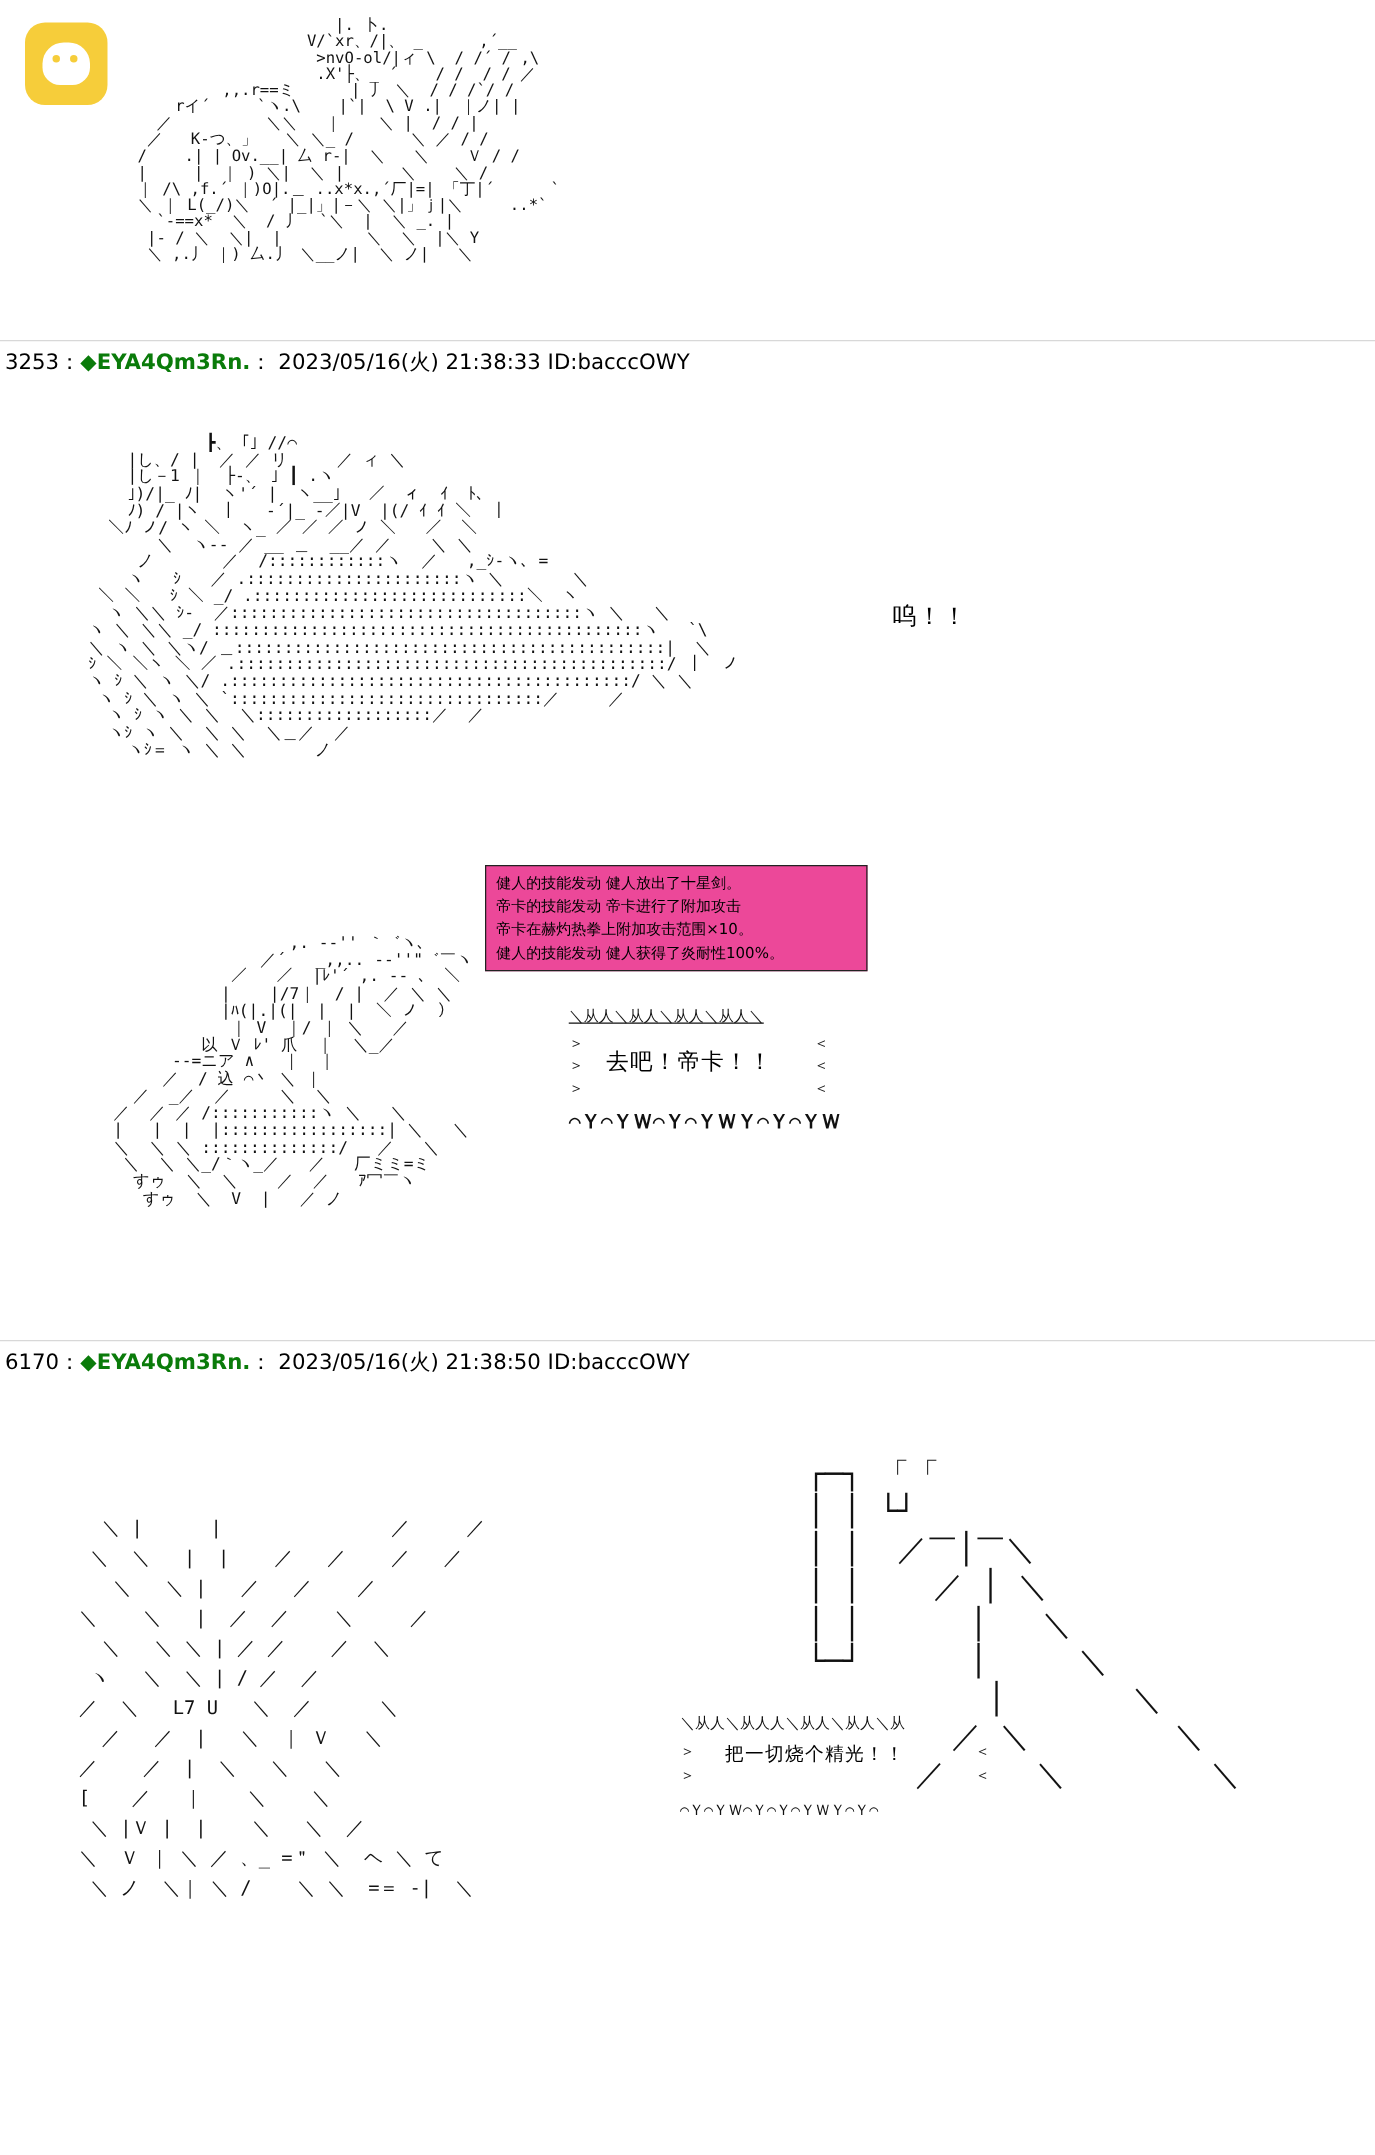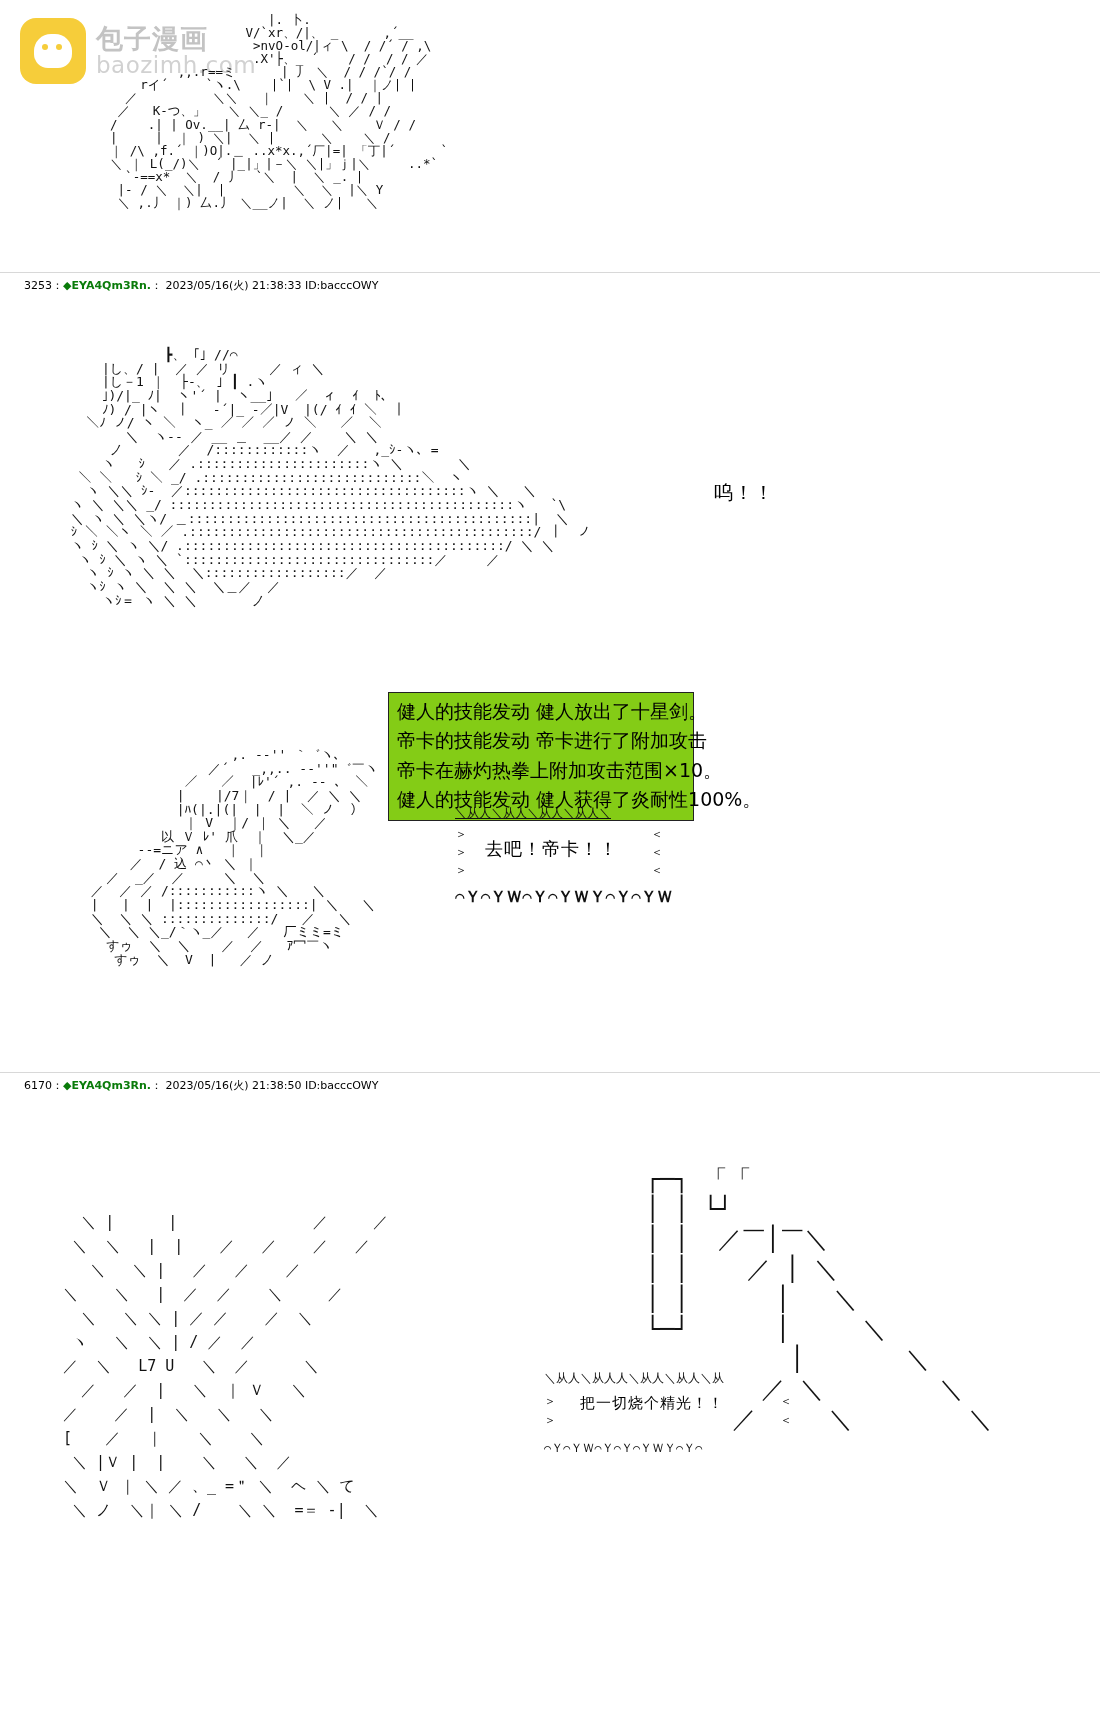--- a/index.html
+++ b/index.html
@@ -86,23 +86,23 @@
     white-space: pre;
     color: #111111;
     position: absolute;
     line-height: 1.05;
     letter-spacing: 0;
   }
 
   
   .post-header {
     position: absolute;
-    left: 24px;
-    font-family: "DejaVu Sans", sans-serif;
-    font-size: 11px;
+    left: 4px;
+    font-family: "DejaVu Sans", sans-serif;
+    font-size: 17px;
     color: #000000;
     white-space: nowrap;
   }
   .post-header .num { color: #000000; }
   .post-header .sep { color: #000000; }
   .post-header .name {
     color: #0a7b0a;
     font-weight: bold;
   }
   .post-header .diamond {
@@ -114,48 +114,44 @@
   .divider {
     position: absolute;
     left: 0;
     width: 1100px;
     border-top: 1px solid #d8d8d8;
     height: 0;
   }
   .info-box {
     position: absolute;
     border: 1px solid #222;
-    background: #84cc16;
+    background: #ec4899;
     padding: 4px 8px 5px 8px;
     font-family: "DejaVu Sans", sans-serif;
-    font-size: 19px;
+    font-size: 12px;
     line-height: 1.55;
     white-space: pre;
     box-shadow: 2px 2px 0 0 #ffffff;
   }
   .shout {
     position: absolute;
     font-family: "DejaVu Sans", sans-serif;
     font-size: 17px;
     color: #000;
     white-space: pre;
     letter-spacing: 1px;
   }
 </style>
 </head>
 <body>
 
 <div class="page">
 
   <div class="watermark">
     <span class="wm-logo"></span>
-    <span class="wm-text">
-      <span class="wm-cn">包子漫画</span>
-      <span class="wm-en">baozimh.com</span>
-    </span>
   </div>
 
   <pre class="aa" style="left:95px; top:0px; font-size:12.5px;">                       |. 卜.
                     V/`xr、/|、 _      ,´__
                      &gt;nvO-ol/|ィ \  / /´ / ,\
                      .X'├、_ ´    / /  / / ／
            ,,.r==ミ      | 丿 ＼  / / /`/ /
       rイ´     `ヽ.\    |`|  \ V .|  ｜ノ| |
     ／          ＼＼   ｜    ＼ |  / / |
    ／   K-つ、」   ＼ ＼_ /      ＼ ／ / /

